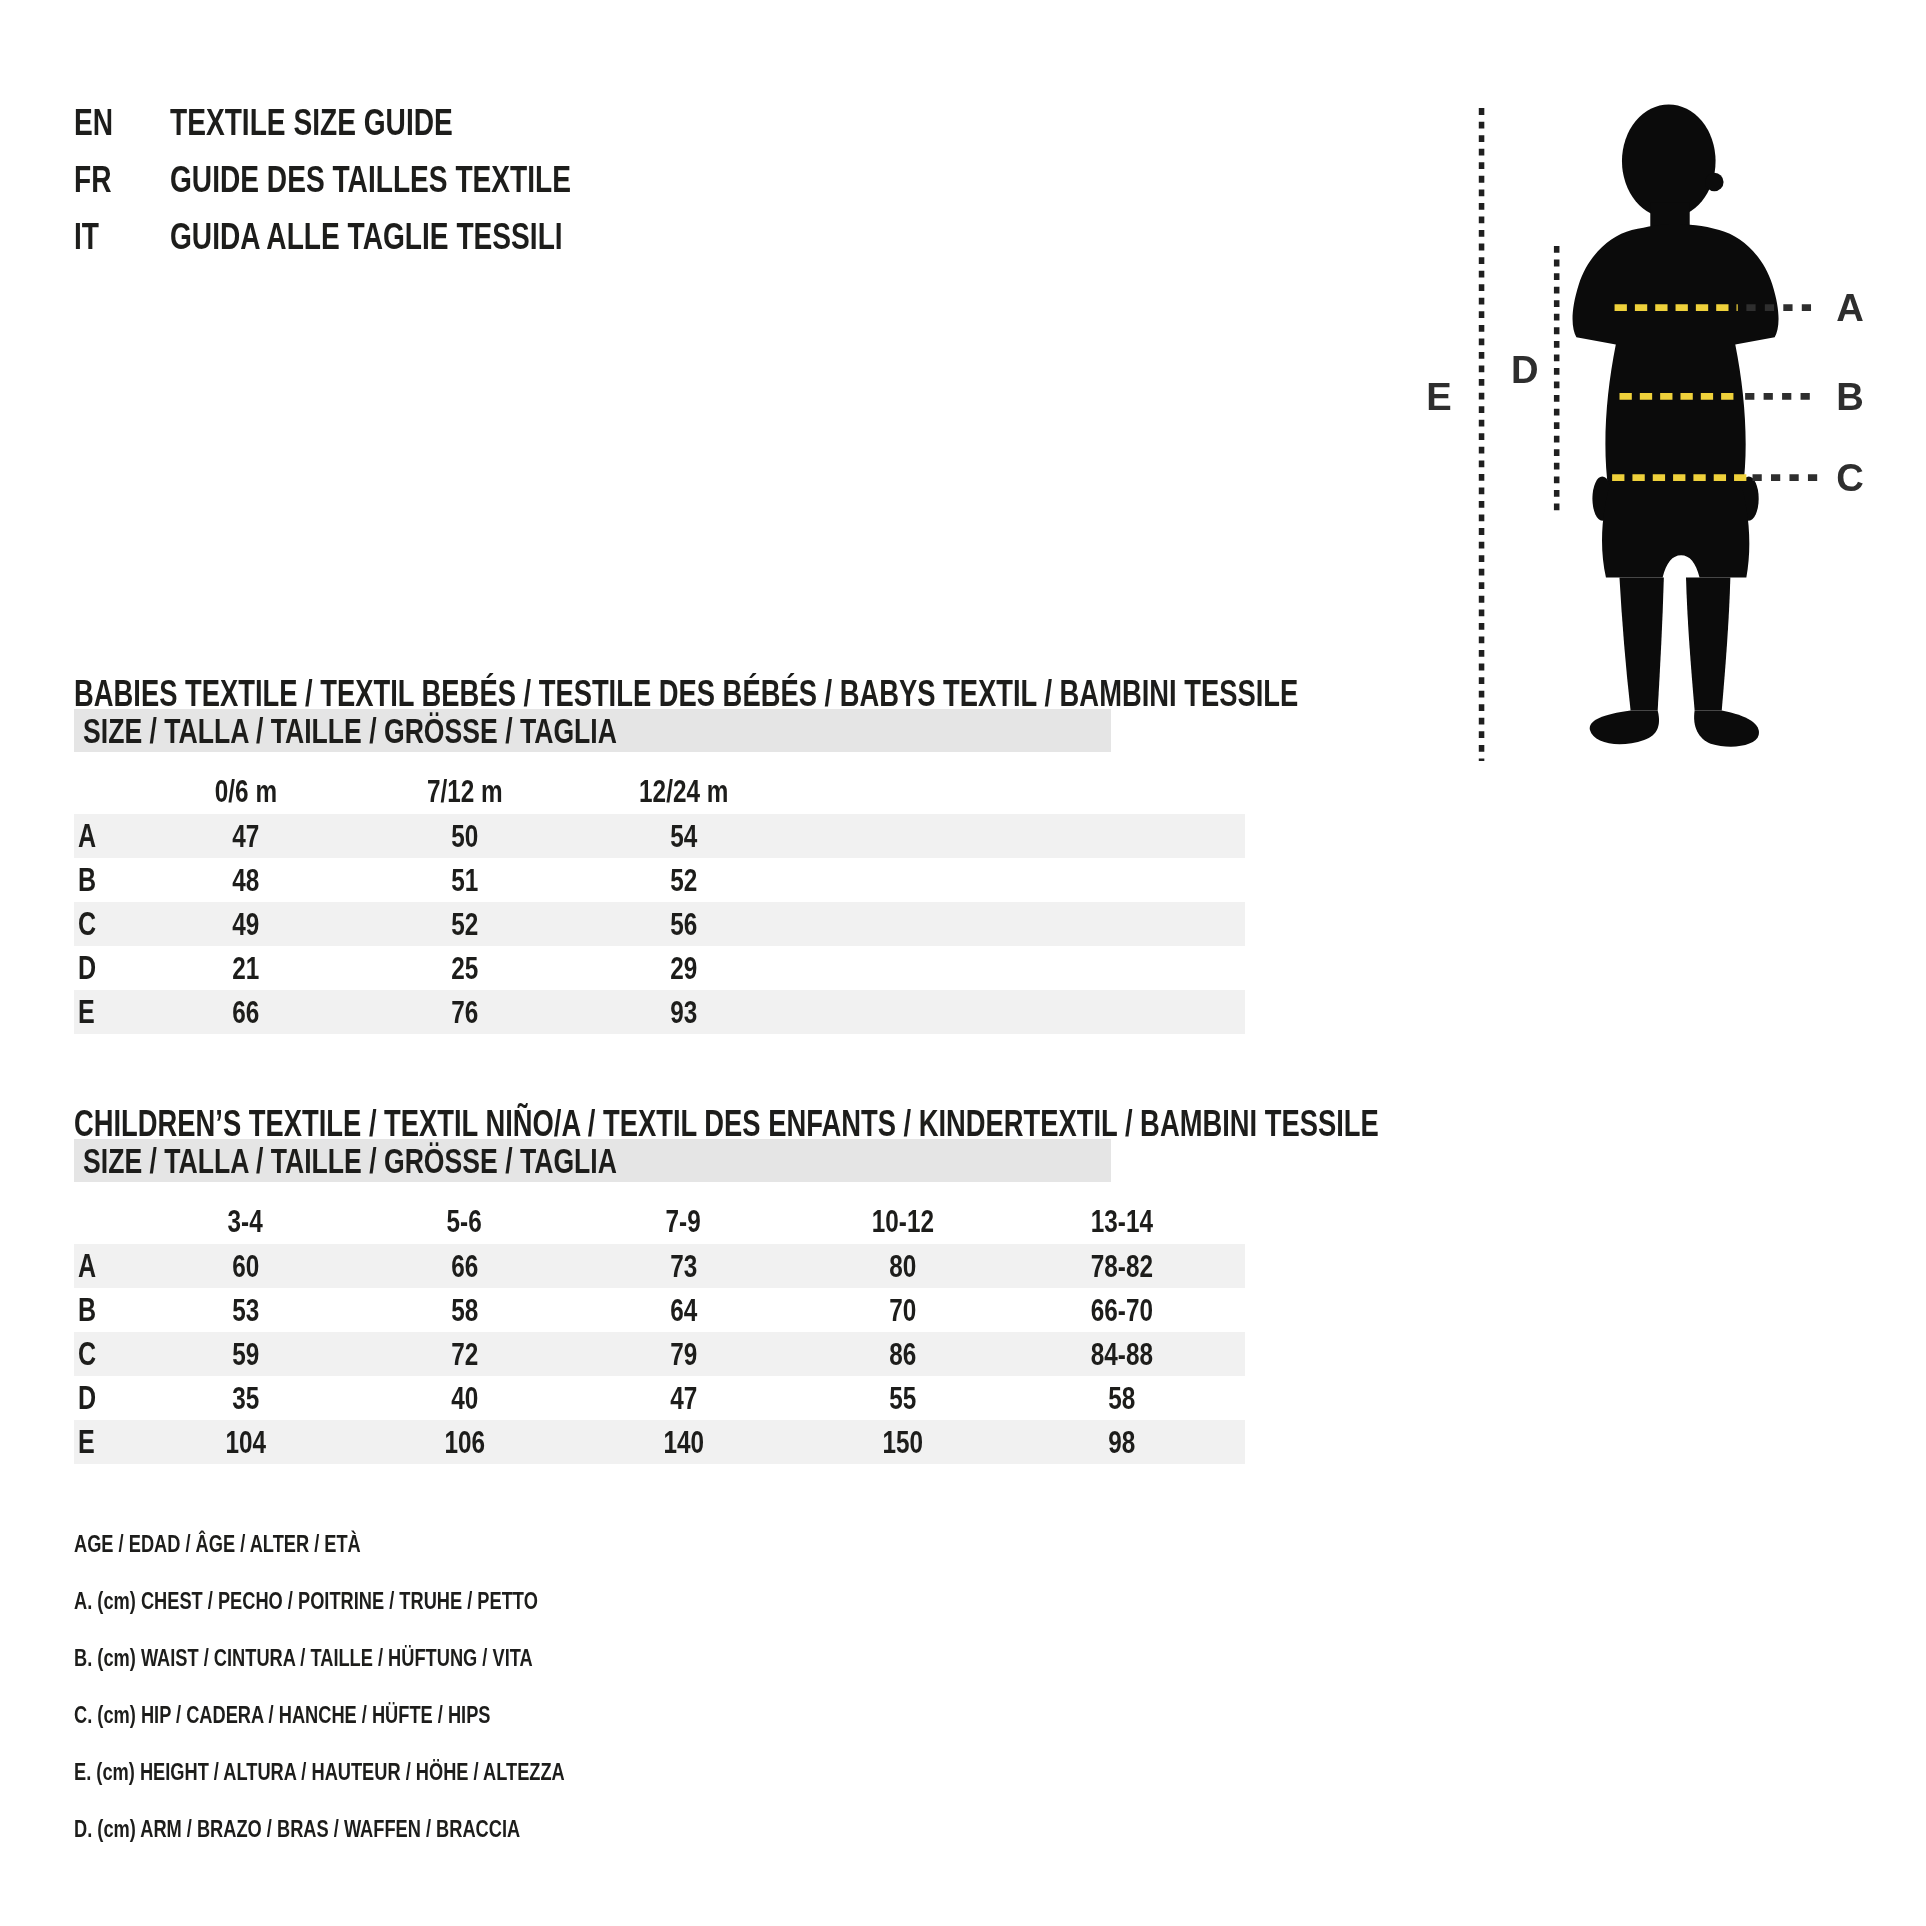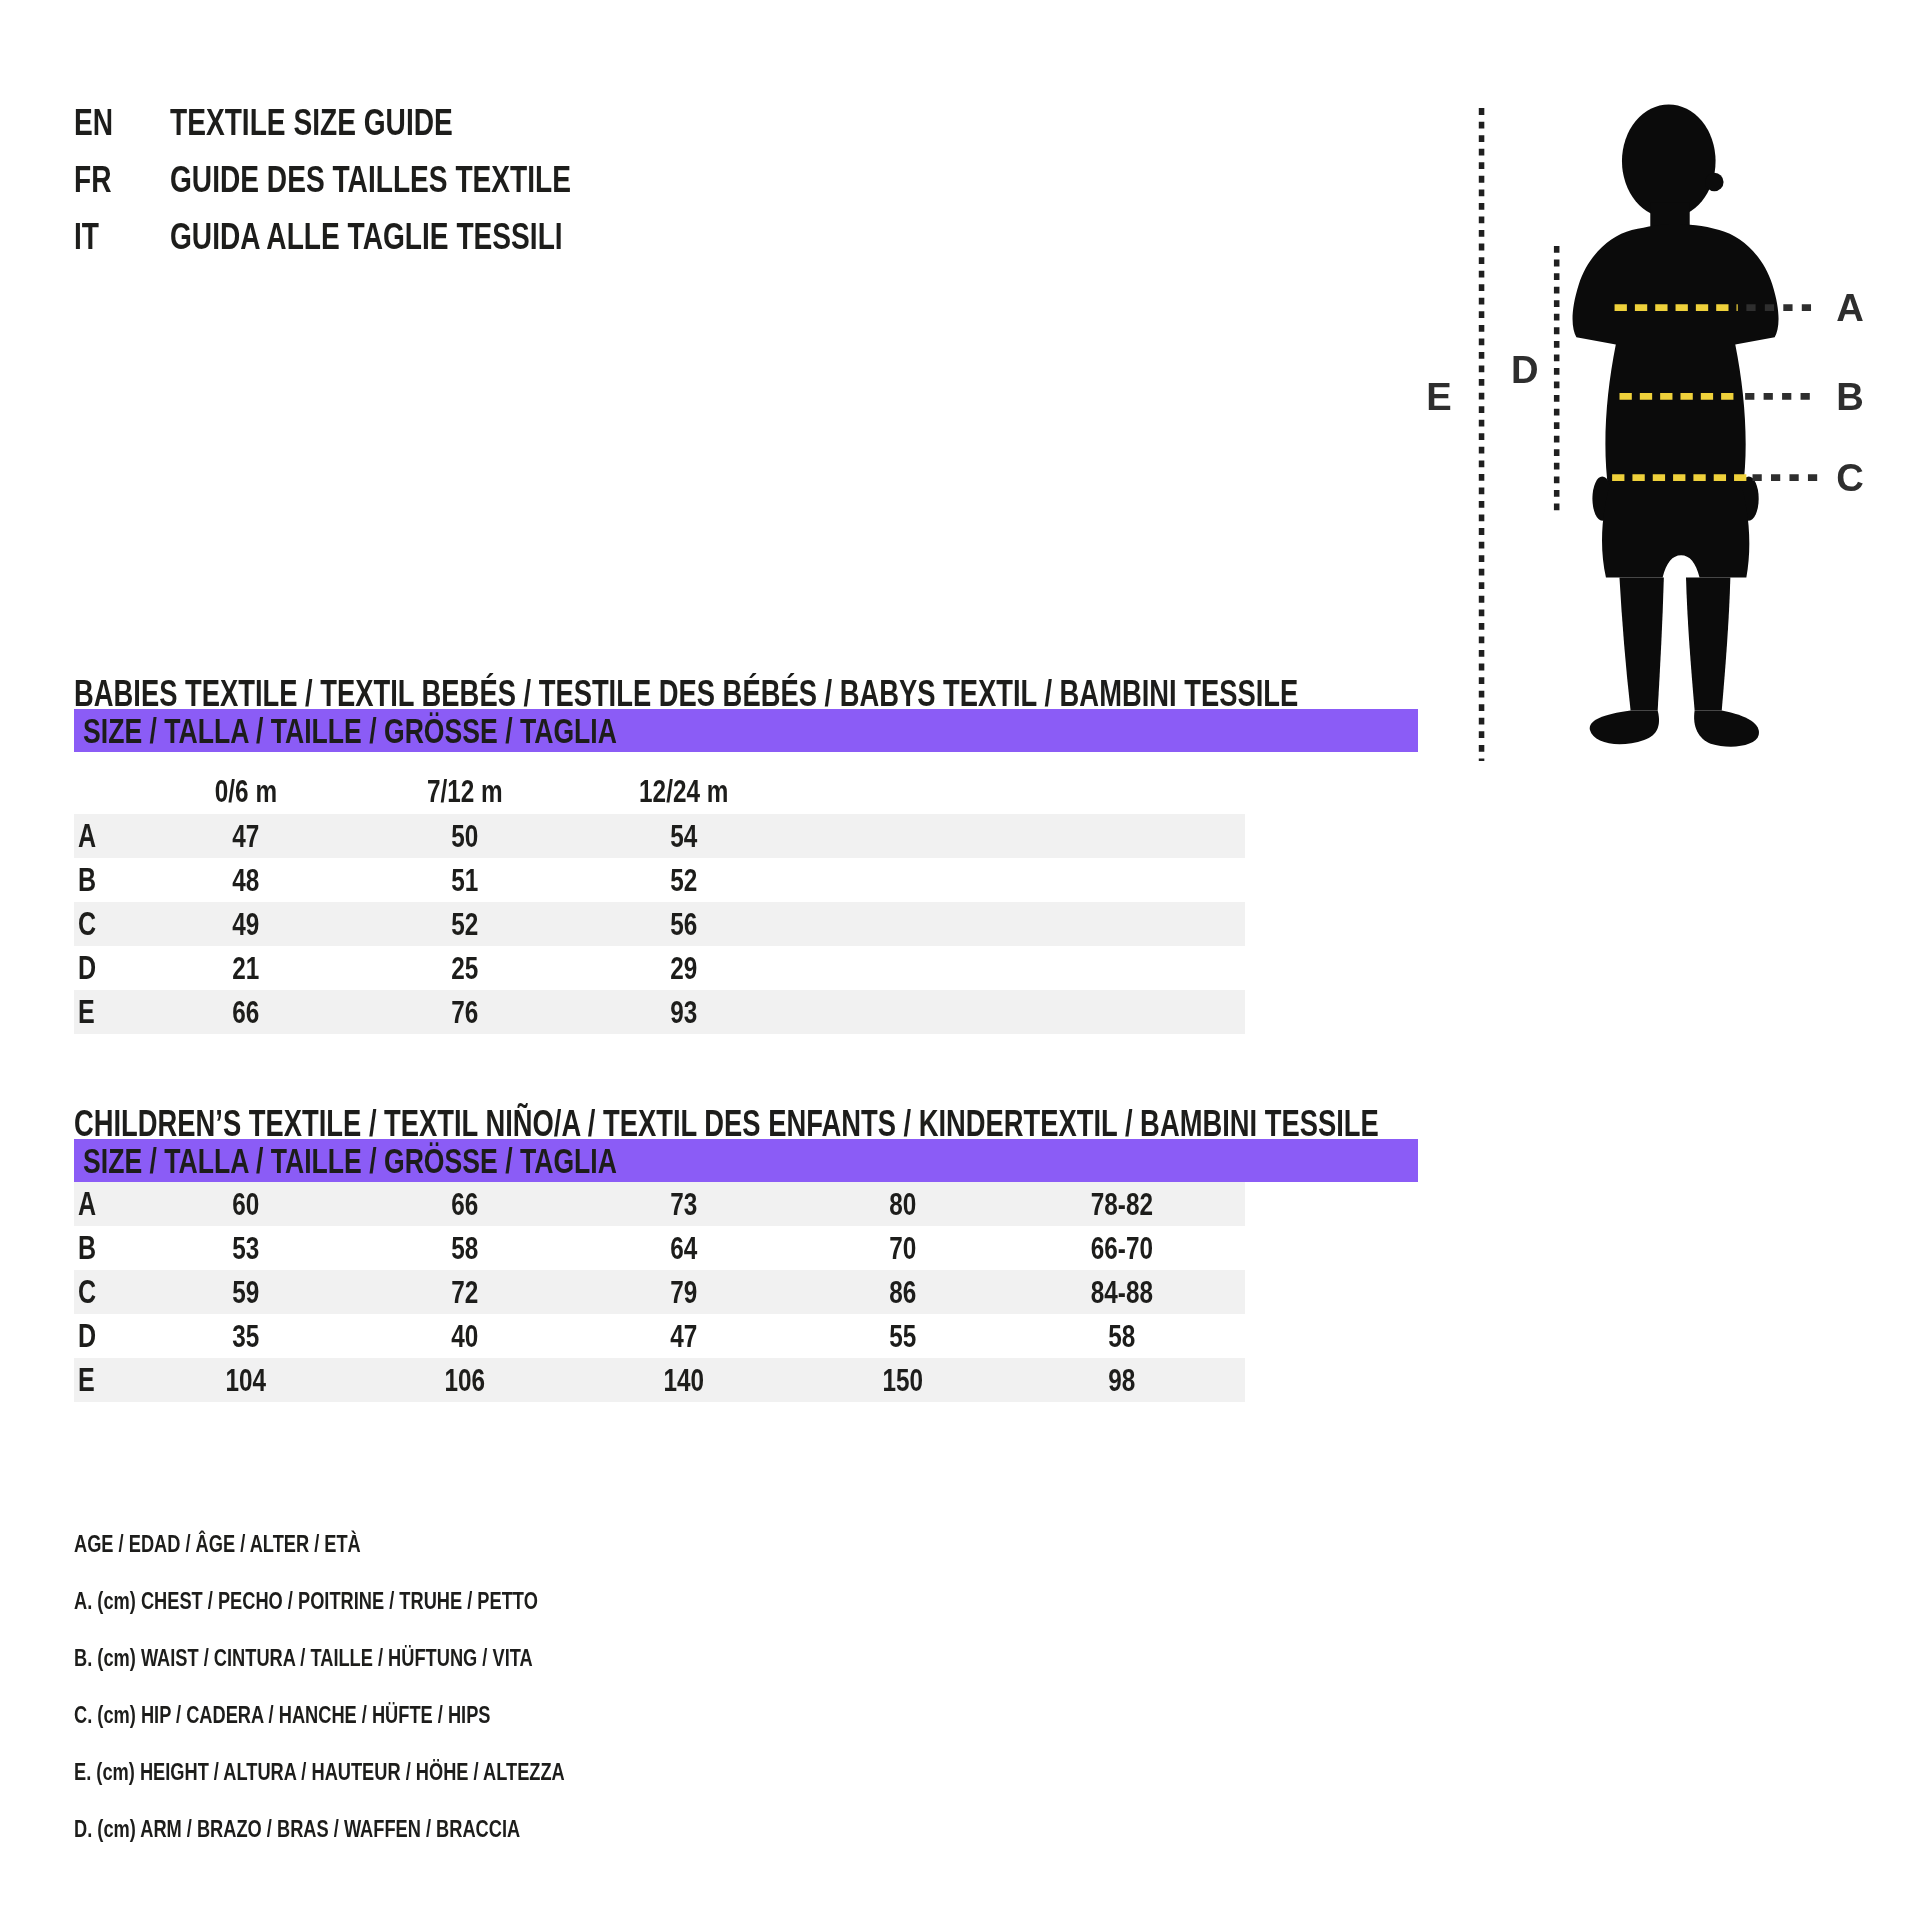--- a/index.html
+++ b/index.html
@@ -14,21 +14,21 @@
   
   .langs{position:absolute;left:74px;top:94px;}
   .lang-row{display:flex;height:57px;line-height:57px;font-size:37px;font-weight:700;}
   .lang-code{width:96px;flex:0 0 96px;}
 
   
   .diagram{position:absolute;left:1405px;top:49px;width:530px;height:739px;}
 
   
   .sec-title{position:absolute;left:74px;font-size:36px;font-weight:700;line-height:43px;margin-top:32px;}
-  .size-bar{position:absolute;left:74px;width:1344px;height:43px;background:#8b5cf6;
+  .size-bar{position:absolute;left:74px;width:1037px;height:43px;background:#e5e5e5;
     font-size:35px;font-weight:700;line-height:43px;padding-left:8.6px;box-sizing:border-box;}
   .tbl{position:absolute;left:74px;width:1171px;}
   .hdr-row{display:flex;height:46px;line-height:46px;font-size:32px;font-weight:700;margin-top:16px;}
   .row{display:flex;height:44px;line-height:44px;font-size:32px;font-weight:700;}
   .row.odd{background:#f1f1f1;}
   .lbl{flex:0 0 62px;width:62px;text-align:left;padding-left:3.7px;box-sizing:border-box;font-size:33px;}
   .cell{flex:0 0 219px;width:219px;text-align:center;}
   .fill{flex:1 1 auto;}
 
   
@@ -165,20 +165,29 @@
       <span class="cell"><span class="cnc">66</span></span>
       <span class="cell"><span class="cnc">76</span></span>
       <span class="cell"><span class="cnc">93</span></span>
       <span class="fill"></span>
     </div>
   </div>
 
   <div class="sec-title" style="top:1070px;"><span class="cn">CHILDREN’S TEXTILE / TEXTIL NIÑO/A / TEXTIL DES ENFANTS / KINDERTEXTIL / BAMBINI TESSILE</span></div>
   <div class="size-bar" style="top:1139px;"><span class="cn">SIZE / TALLA / TAILLE / GRÖSSE / TAGLIA</span></div>
   <div class="tbl" style="top:1182px;">
+    <div class="hdr-row">
+      <span class="lbl"></span>
+      <span class="cell"><span class="cnc">3-4</span></span>
+      <span class="cell"><span class="cnc">5-6</span></span>
+      <span class="cell"><span class="cnc">7-9</span></span>
+      <span class="cell"><span class="cnc">10-12</span></span>
+      <span class="cell"><span class="cnc">13-14</span></span>
+      <span class="fill"></span>
+    </div>
     <div class="row odd">
       <span class="lbl"><span class="cn">A</span></span>
       <span class="cell"><span class="cnc">60</span></span>
       <span class="cell"><span class="cnc">66</span></span>
       <span class="cell"><span class="cnc">73</span></span>
       <span class="cell"><span class="cnc">80</span></span>
       <span class="cell"><span class="cnc">78-82</span></span>
       <span class="fill"></span>
     </div>
     <div class="row">

